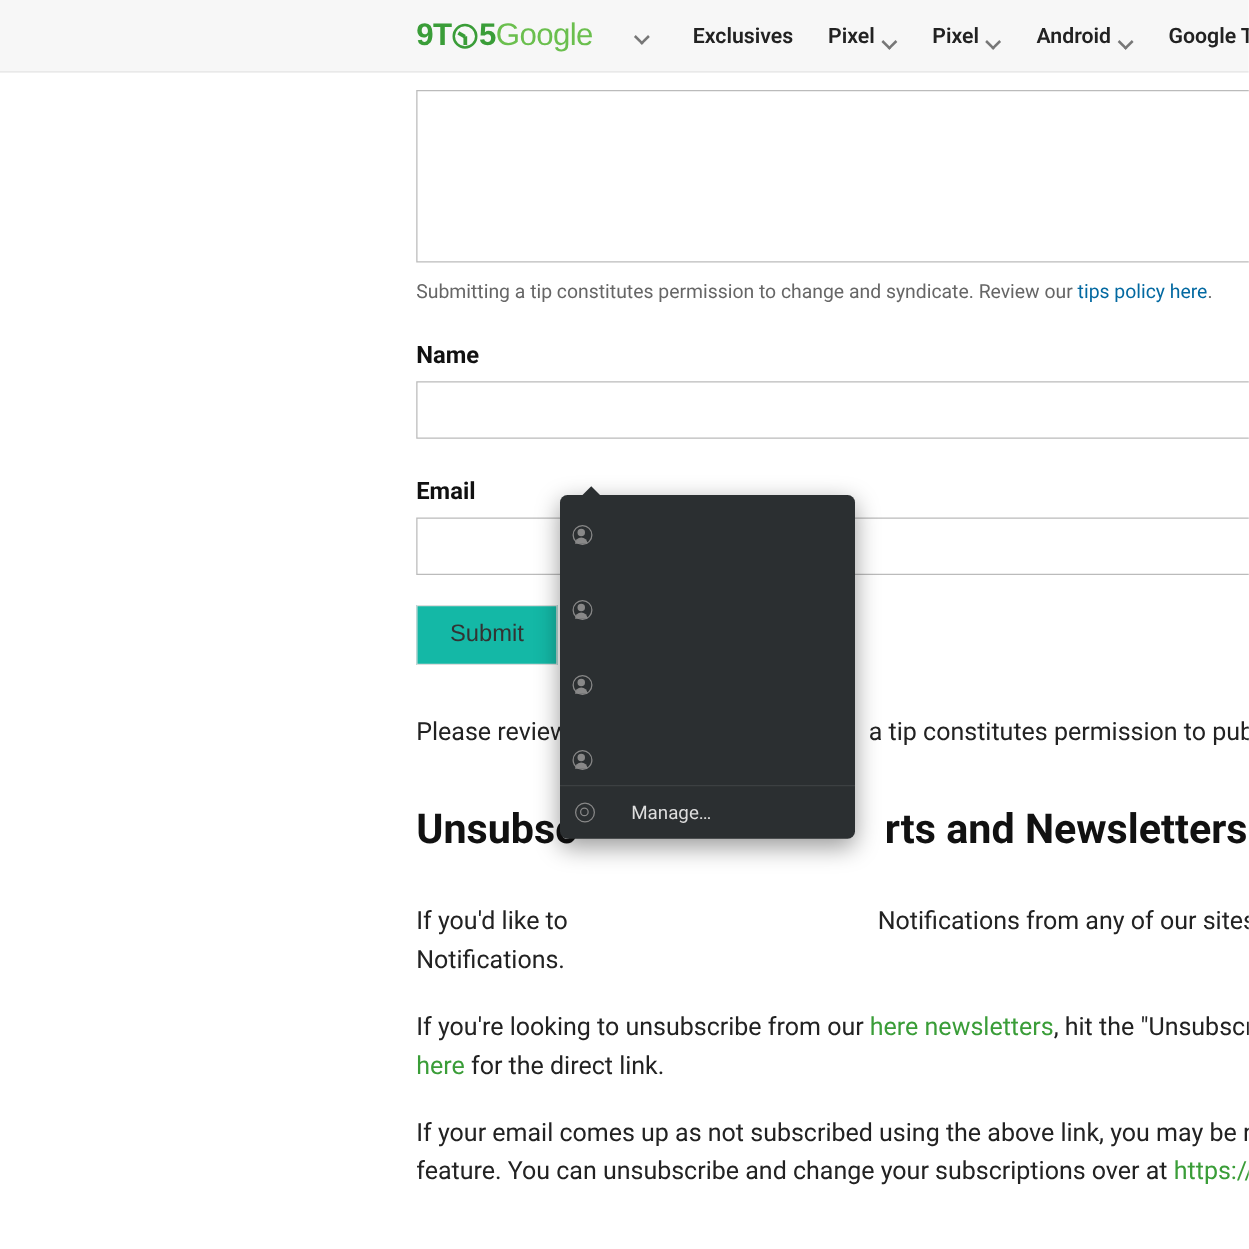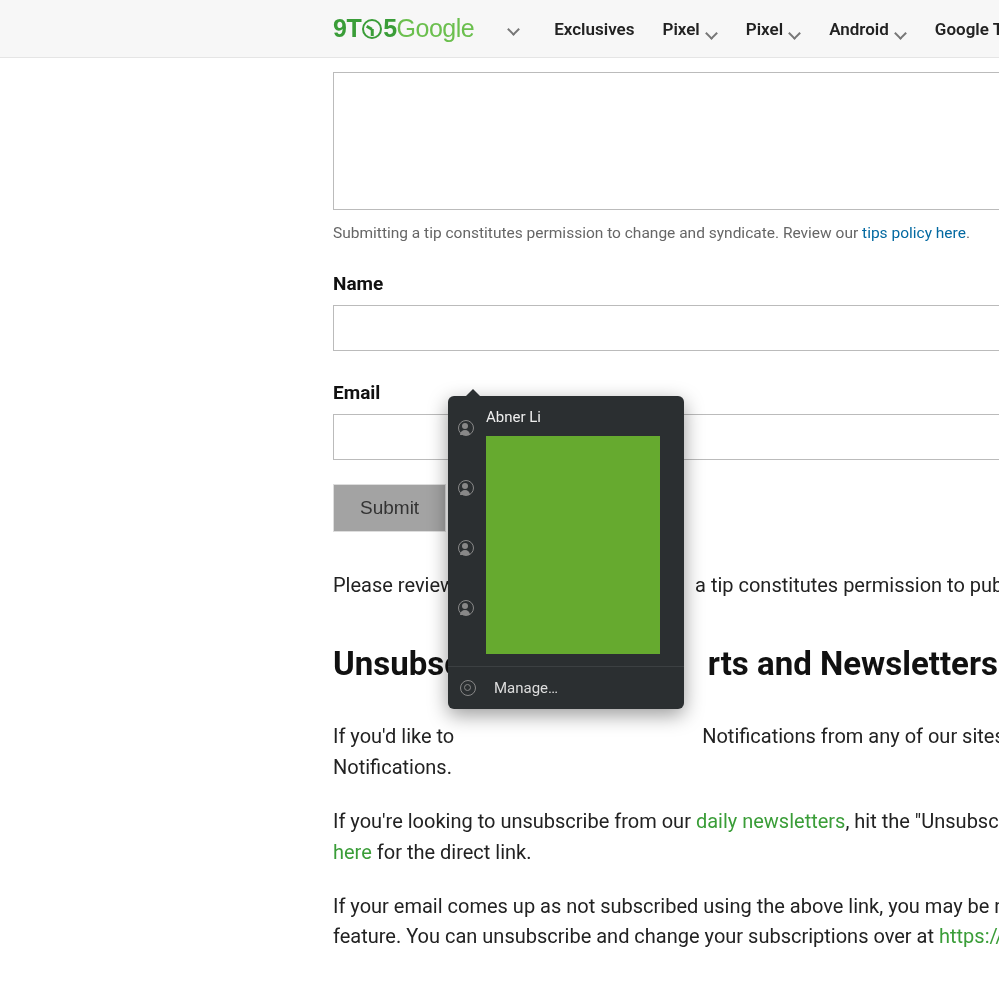--- a/index.html
+++ b/index.html
@@ -65,21 +65,21 @@
     font-size:16px; padding:8px; resize:none;
   }
   .hint { font-size:15.5px; color:#666; margin-top:10px; width:720px;}
   .hint a { color:#0369a1; text-decoration:none; }
   input.txt {
     width:720px; height:46px; border:1px solid #bbb; margin-top:10px;
     font-size:17px; padding:0 10px;
   }
   .submit {
     margin-top:24px; height:48px; padding:0 26px; font-size:19px;
-    background:#a3a3a3; border:1px solid #ddd; color:#333; cursor:pointer;
+    background:#14b8a6; border:1px solid #ddd; color:#333; cursor:pointer;
   }
   .para { font-size:20px; line-height:1.52; color:#222; margin-top:38px; width:720px;}
   .para a { color:#3a9d38; text-decoration:none;}
   h2.sec { font-size:33px; font-weight:700; margin-top:44px; color:#111; width:720px;}
   
   .popup {
     position:absolute; left:448px; top:396px; width:236px;
     background:#2b2f31; border-radius:6px; box-shadow:0 6px 20px rgba(0,0,0,0.4);
     color:#ddd; font-size:15px;
   }
@@ -102,21 +102,21 @@
     content:""; position:absolute; width:10px; height:5px; border-radius:5px 5px 0 0;
     background:#888; left:1px; bottom:0px;
   }
   .popup-right{ flex:1; }
   .popup-name{ color:#eee; font-size:15px; margin-bottom:10px;}
   .popup-card{
     width:174px; height:218px; background:#66aa2f;
   }
   .popup-footer{
     border-top:1px solid #3c4042; display:flex; align-items:center;
-    gap:18px; padding:12px 12px;
+    gap:29px; padding:12px 12px;
   }
   .chrome-icon{
     width:16px; height:16px; border:1.5px solid #888; border-radius:50%;
     position:relative;
   }
   .chrome-icon::before{
     content:""; position:absolute; width:5px; height:5px; border:1.5px solid #888;
     border-radius:50%; left:2.5px; top:2.5px;
   }
 </style>
@@ -183,21 +183,21 @@
   </h2>
 
   <div class="para">
     <span>If you'd like to</span>
     <span style="display:inline-block; width:238px;"></span>
     <span>Notifications from any of our sites, hea</span><br>
     <span>Notifications.</span>
   </div>
 
   <div class="para" style="margin-top:24px">
-    <span>If you're looking to unsubscribe from our </span><a href="#">daily newsletters</a><span>, hit the "Unsubscribe</span><br>
+    <span>If you're looking to unsubscribe from our </span><a href="#">here newsletters</a><span>, hit the "Unsubscribe</span><br>
     <a href="#">here</a><span> for the direct link.</span>
   </div>
 
   <div class="para" style="margin-top:24px">
     <span>If your email comes up as not subscribed using the above link, you may be rece</span><br>
     <span>feature. You can unsubscribe and change your subscriptions over at </span><a href="#">https://wo</a>
   </div>
 
   
 
@@ -205,22 +205,18 @@
 </div>
 
 <div class="popup">
   <div class="popup-body">
     <div class="popup-icons">
       <div class="pcircle"></div>
       <div class="pcircle"></div>
       <div class="pcircle"></div>
       <div class="pcircle"></div>
     </div>
-    <div class="popup-right">
-      <div class="popup-name">Abner Li</div>
-      <div class="popup-card"></div>
-    </div>
   </div>
   <div class="popup-footer">
     <div class="chrome-icon"></div>
     <span>Manage…</span>
   </div>
 </div>
 
 </body></html>

